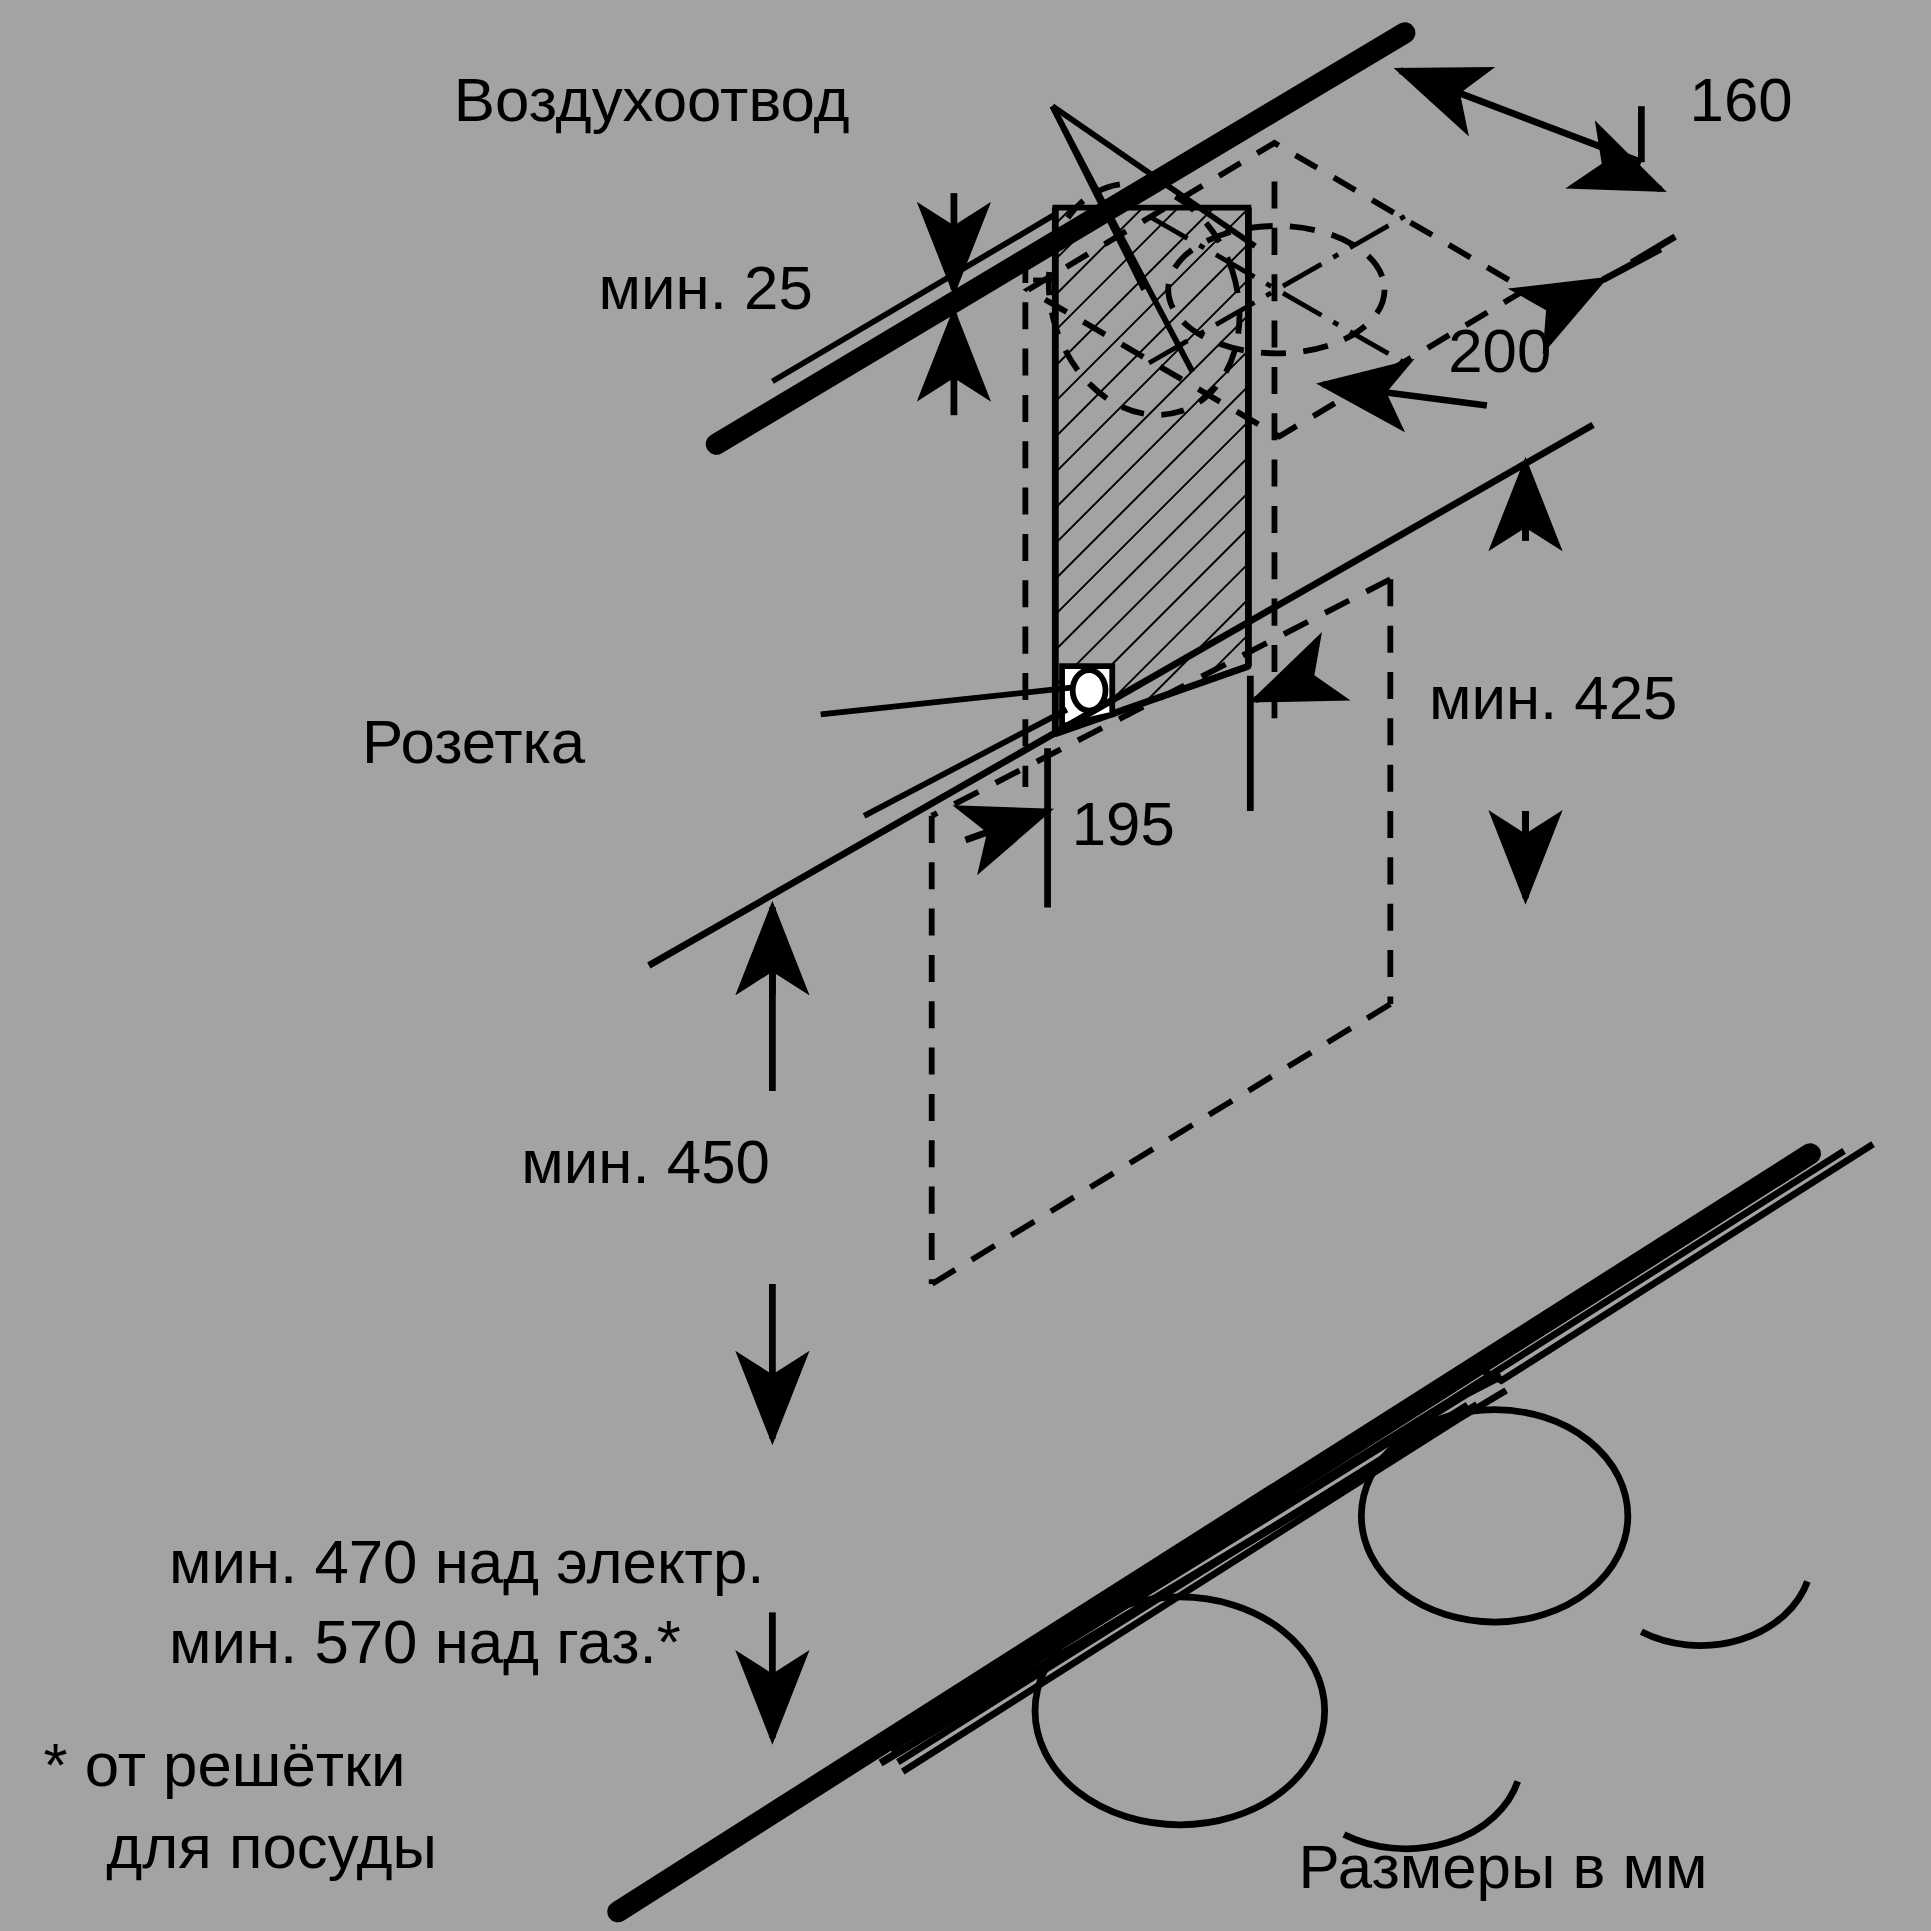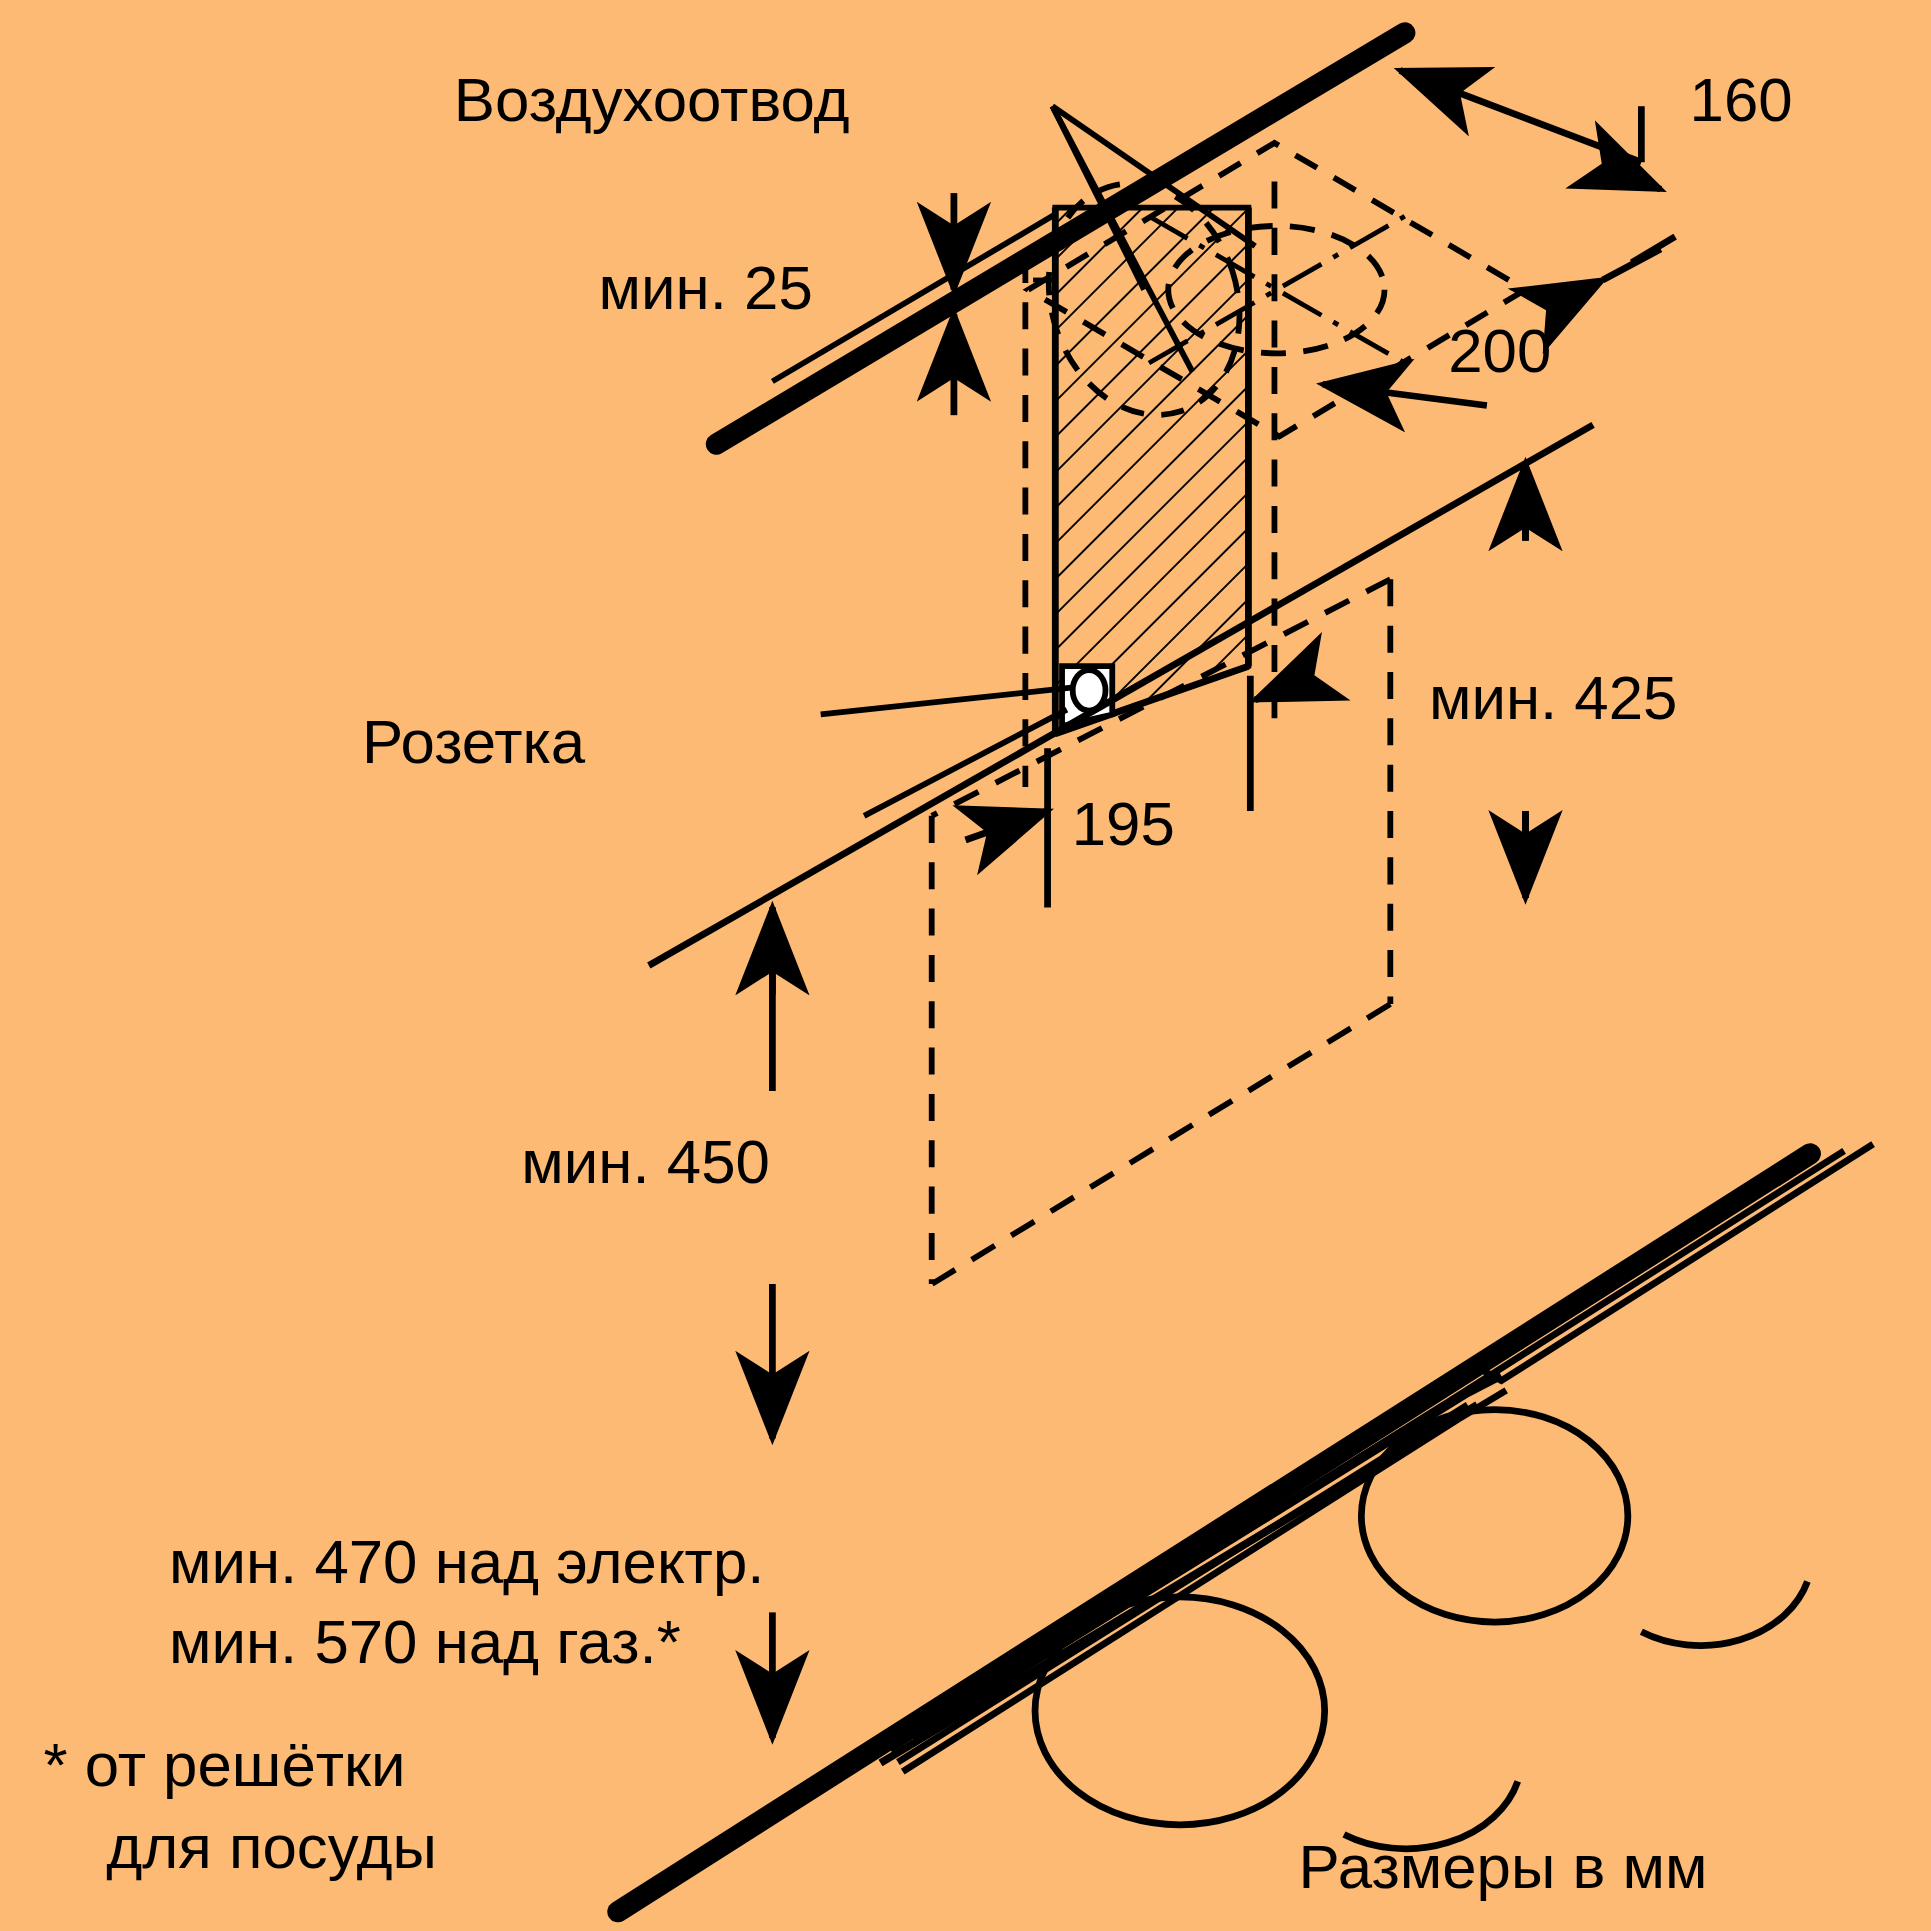--- a/index.html
+++ b/index.html
@@ -4,21 +4,21 @@
 <style>
   html, body {
     margin: 0;
     padding: 0;
     background: #ffffff;
   }
   #root {
     position: relative;
     width: 1931px;
     height: 1931px;
-    background: #fdba74;
+    background: #a3a3a3;
     font-family: "Liberation Sans", sans-serif;
     overflow: hidden;
   }
   svg#diagram {
     position: absolute;
     left: 0;
     top: 0;
     width: 1931px;
     height: 1931px;
   }

